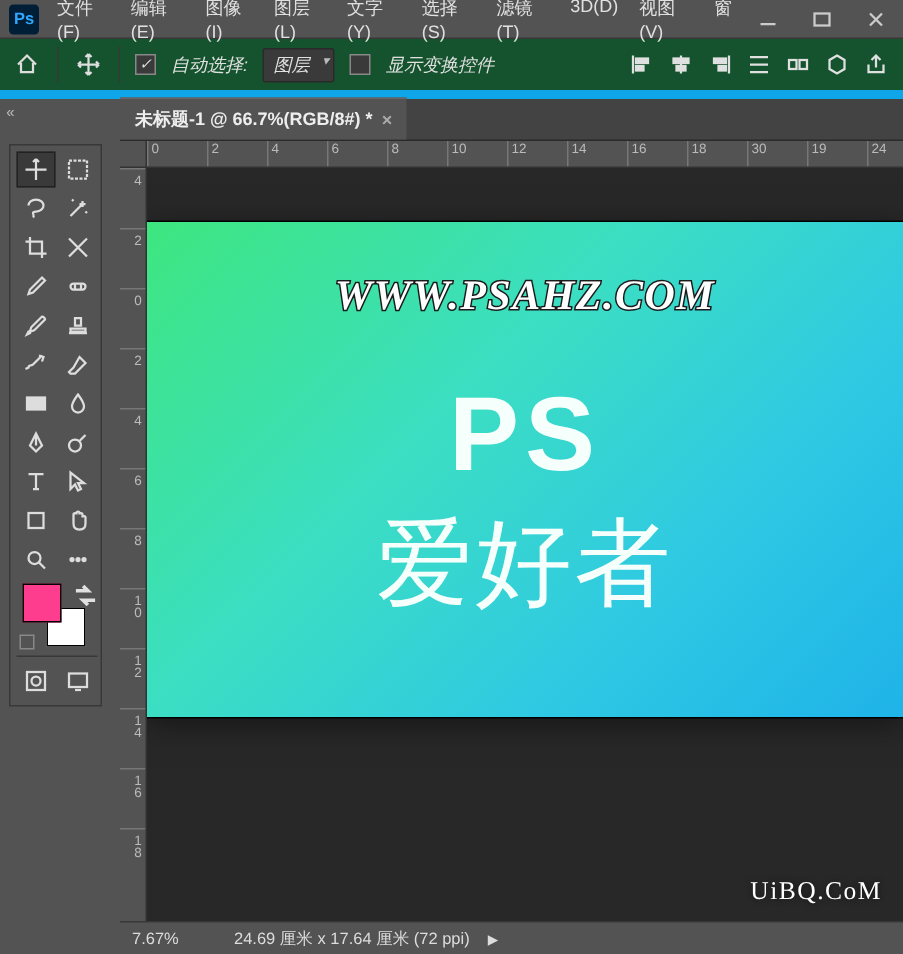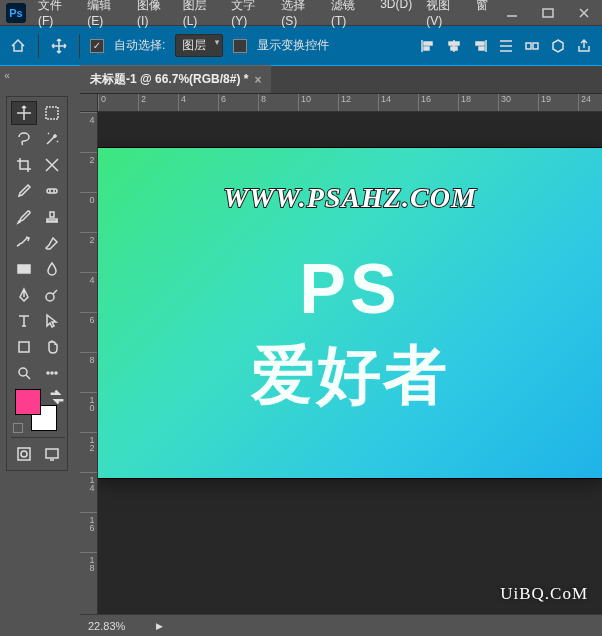--- a/index.html
+++ b/index.html
@@ -7,21 +7,21 @@
 
 
 .titlebar { height: 26px; background: #535353; display: flex; align-items: center; border-bottom: 1px solid #383838; }
 .app-icon { width: 20px; height: 20px; background: #001e36; color: #31a8ff; font-weight: bold; font-size: 11px; display: flex; align-items: center; justify-content: center; margin: 0 6px; border-radius: 3px; }
 .menu { display: flex; gap: 2px; flex: 1; }
 .menu-item { padding: 4px 6px; cursor: default; font-size: 12px; }
 .win-controls { display: flex; margin-left: auto; }
 .win-btn { width: 36px; height: 26px; display: flex; align-items: center; justify-content: center; color: #ccc; }
 
 
-.options-bar { height: 40px; background: #0369a1; display: flex; align-items: center; padding: 0 8px; gap: 10px; border-bottom: 1px solid #0ea5e9; }
+.options-bar { height: 40px; background: #14532d; display: flex; align-items: center; padding: 0 8px; gap: 10px; border-bottom: 6px solid #0ea5e9; font-style: italic; }
 .opt-icon { width: 20px; height: 20px; display: flex; align-items: center; justify-content: center; color: #ddd; }
 .divider-v { width: 1px; height: 24px; background: #383838; }
 .checkbox { width: 14px; height: 14px; border: 1px solid #888; background: #3a3a3a; display: inline-flex; align-items: center; justify-content: center; }
 .checkbox.checked::after { content: "✓"; font-size: 10px; color: #ddd; }
 .dropdown { background: #3a3a3a; border: 1px solid #2a2a2a; padding: 2px 16px 2px 6px; position: relative; border-radius: 2px; }
 .dropdown::after { content: "▾"; position: absolute; right: 3px; font-size: 9px; color: #bbb; }
 .align-group { display: flex; gap: 6px; margin-left: auto; }
 .align-btn { width: 20px; height: 20px; display: flex; align-items: center; justify-content: center; }
 
 
@@ -47,21 +47,21 @@
 .work-area { position: absolute; left: 80px; top: 94px; right: 0; bottom: 22px; background: #282828; }
 .ruler-corner { position: absolute; left: 0; top: 0; width: 18px; height: 18px; background: #535353; border-right: 1px solid #333; border-bottom: 1px solid #333; }
 .ruler-h { position: absolute; left: 18px; right: 0; top: 0; height: 18px; background: #535353; border-bottom: 1px solid #333; display: flex; font-size: 9px; color: #bbb; overflow: hidden; }
 .ruler-h span { width: 40px; border-left: 1px solid #777; padding-left: 2px; flex-shrink:0;}
 .ruler-v { position: absolute; left: 0; top: 18px; bottom: 0; width: 18px; background: #535353; border-right: 1px solid #333; display:flex; flex-direction:column; font-size:9px; color:#bbb; overflow:hidden;}
 .ruler-v span { height: 40px; border-top: 1px solid #777; padding: 2px 0 0 2px; writing-mode: vertical-rl; text-orientation: upright; letter-spacing:-2px;}
 .canvas-viewport { position: absolute; left: 18px; top: 18px; right: 0; bottom: 0; background: #282828; overflow: hidden; display: flex; align-items: flex-start; justify-content: center; padding-top: 36px; }
 .canvas { width: 512px; height: 330px; background: linear-gradient(135deg, #3ee67f 0%, #3bdec3 40%, #2fc9e3 70%, #1fb3e8 100%); box-shadow: 0 0 0 1px #000, 0 4px 20px rgba(0,0,0,0.5); position: relative; }
 .url-text { position: absolute; top: 34px; left: 0; right: 0; text-align: center; font-family: "Times New Roman", serif; font-weight: bold; font-style: italic; font-size: 28px; color: #fff; -webkit-text-stroke: 2px #1a1a1a; paint-order: stroke fill; letter-spacing: 1px; }
 .ps-text { position: absolute; top: 108px; left: 0; right: 0; text-align: center; font-family: "Microsoft YaHei", sans-serif; font-weight: 900; font-size: 70px; color: #f5fffc; letter-spacing: 4px; line-height: 0.95; }
-.chi-text { position: absolute; top: 184px; left: 0; right: 0; text-align: center; font-family: "Microsoft YaHei", sans-serif; font-weight: 700; font-size: 64px; color: #f5fffc; letter-spacing: 2px; }
+.chi-text { position: absolute; top: 184px; left: 0; right: 0; text-align: center; font-family: "Microsoft YaHei", sans-serif; font-weight: 400; font-size: 64px; color: #f5fffc; letter-spacing: 2px; }
 
 
 .status-bar { position: absolute; left: 80px; right: 0; bottom: 0; height: 22px; background: #535353; display: flex; align-items: center; padding: 0 8px; gap: 12px; font-size: 11px; color: #ddd; border-top: 1px solid #383838; }
 .status-zoom { width: 56px; }
 .status-arrow { font-size: 9px; }
 
 
 .watermark { position: absolute; right: 14px; bottom: 32px; font-family: "Comic Sans MS", cursive; font-size: 17px; color: #fff; text-shadow: 0 0 4px rgba(0,0,0,0.6); letter-spacing: 1px; }
 
 svg { width: 16px; height: 16px; stroke: currentColor; fill: none; stroke-width: 1.5; }
@@ -353,17 +353,18 @@
   <div class="canvas-viewport">
     <div class="canvas">
       <div class="url-text">WWW.PSAHZ.COM</div>
       <div class="ps-text">PS</div>
       <div class="chi-text">爱好者</div>
     </div>
   </div>
 </div>
 
 <div class="status-bar">
-  <span class="status-zoom">22.83%</span>
+  <span class="status-zoom">7.67%</span>
+  <span>24.69 厘米 x 17.64 厘米 (72 ppi)</span>
   <span class="status-arrow">▶</span>
 </div>
 
 <div class="watermark">UiBQ.CoM</div>
 
 </body></html>

